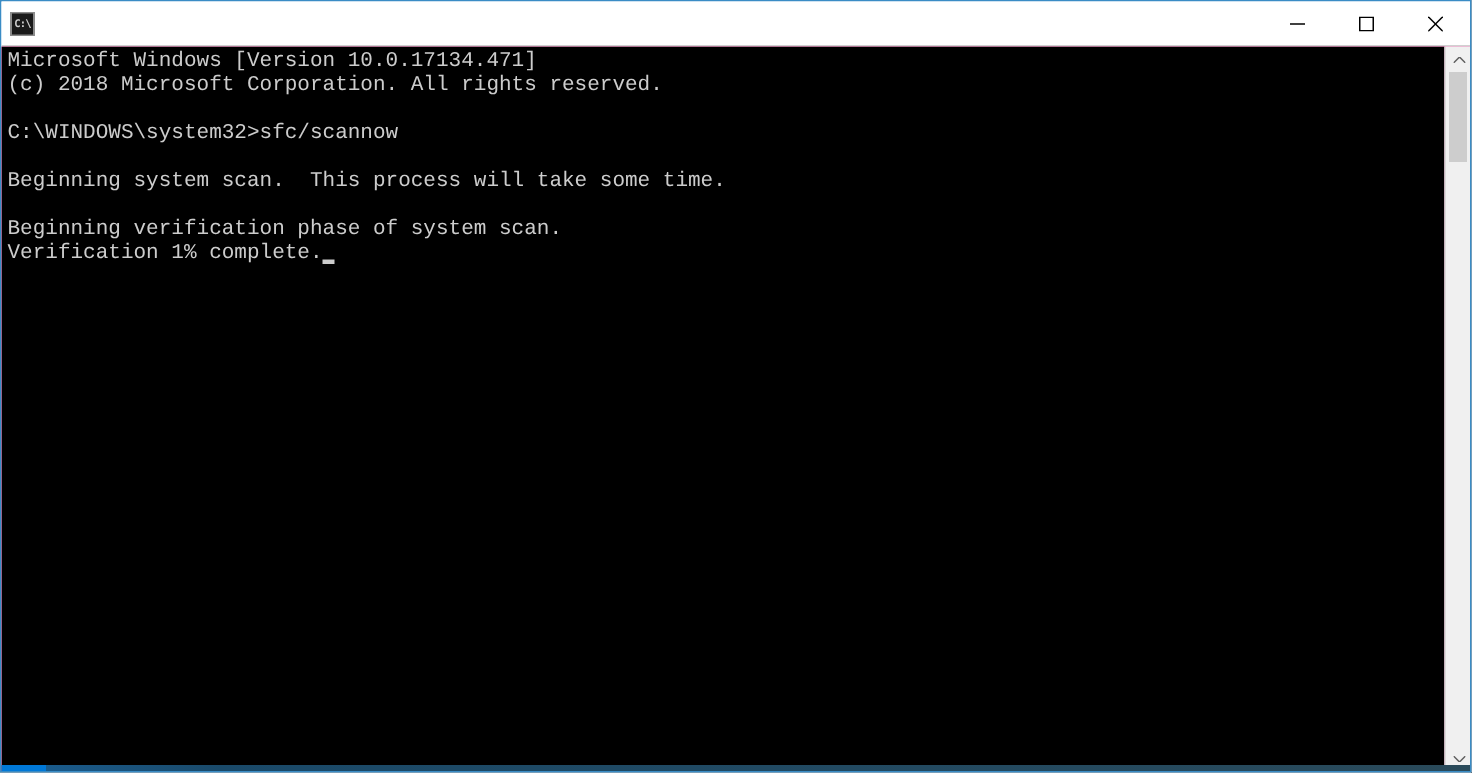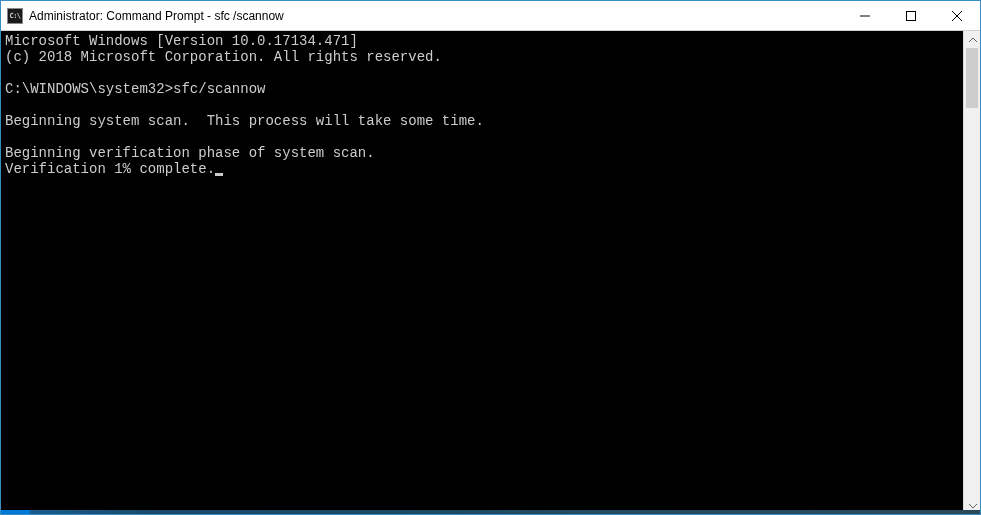--- a/index.html
+++ b/index.html
@@ -143,21 +143,20 @@
       background: linear-gradient(to right, #0078d7 3%, #1a5b8c 3%, #1a4a6a 15%, #2a4a5a 100%);
     }
   </style>
 </head>
 <body>
 
 <div class="window">
   <div class="titlebar">
     <div class="titlebar-left">
       <div class="app-icon">C:\</div>
-      <span class="title-text">Administrator: Command Prompt - sfc  /scannow</span>
     </div>
     <div class="window-controls">
       <button class="win-btn">
         <svg viewBox="0 0 10 10">
             <line x1="0" y1="5" x2="10" y2="5" stroke="#000" stroke-width="1"></line>
           </svg>
       </button>
       <button class="win-btn">
         <svg viewBox="0 0 10 10">
             <rect x="0.5" y="0.5" width="9" height="9" fill="none" stroke="#000" stroke-width="1"></rect>

